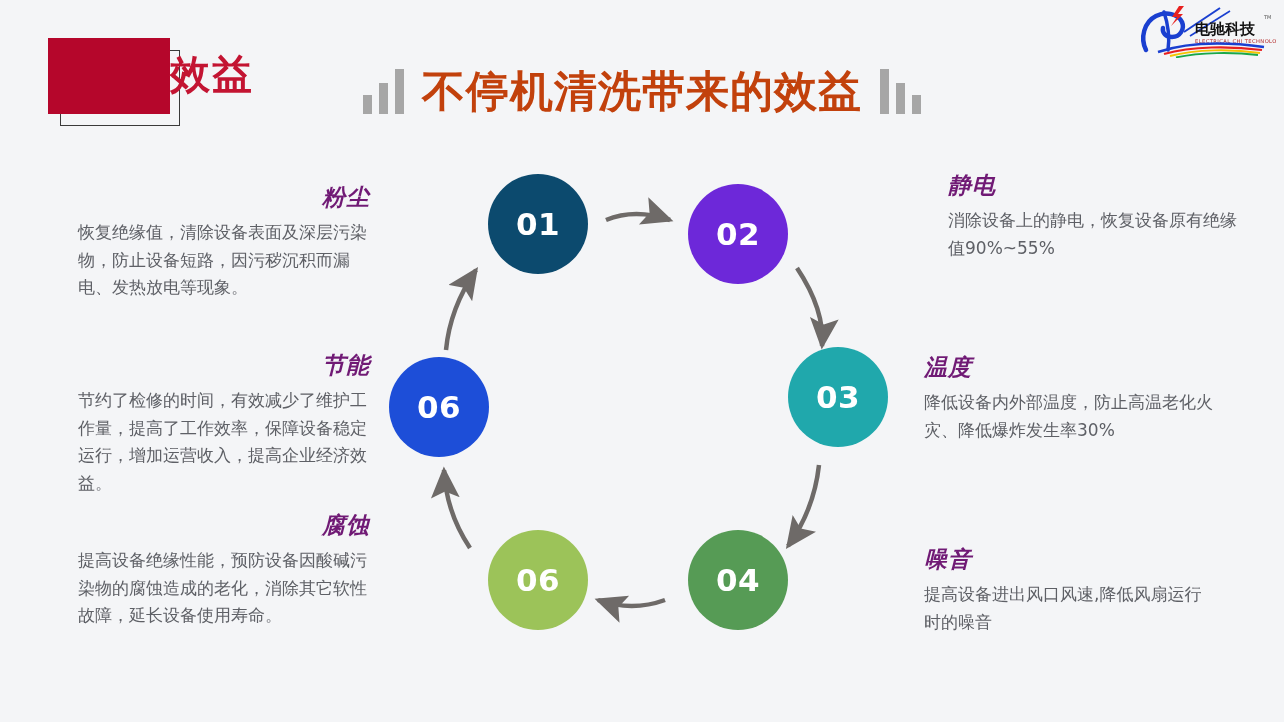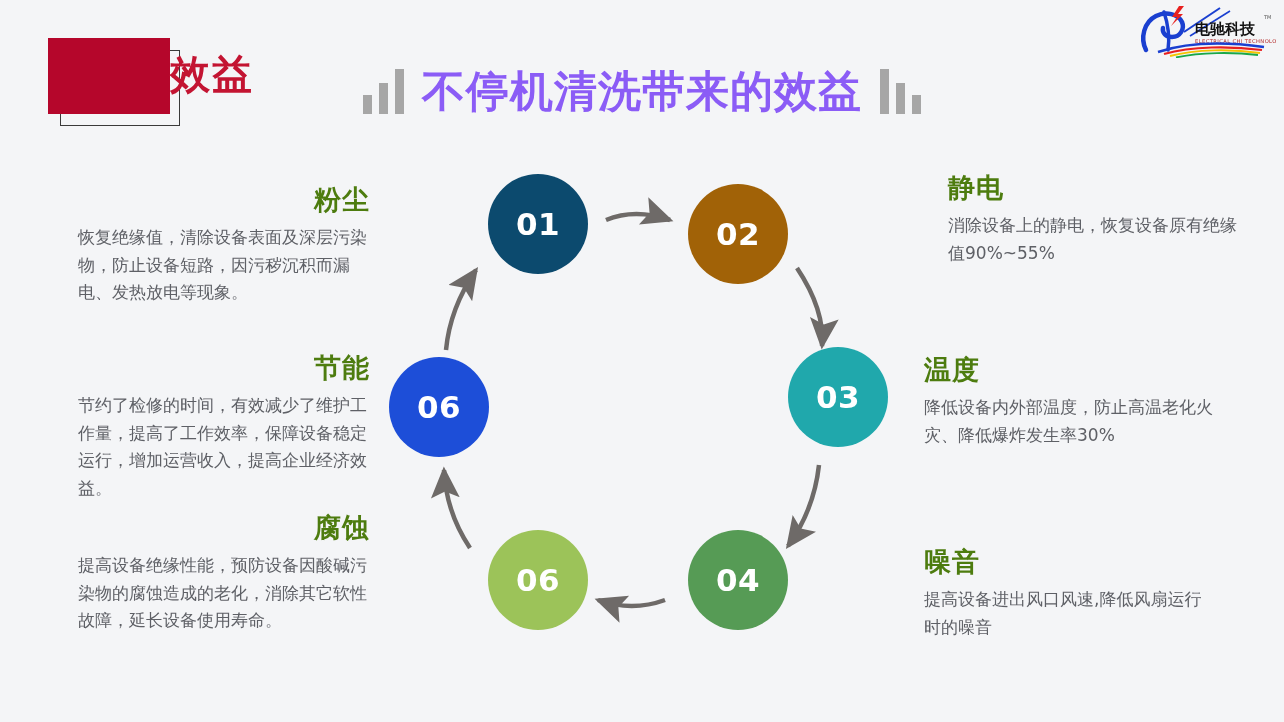--- a/index.html
+++ b/index.html
@@ -42,21 +42,21 @@
   }
   .bars { display: flex; align-items: flex-end; gap: 7px; height: 46px; }
   .bars span { display: block; width: 9px; background: #a6a6a6; }
   .bars.left span:nth-child(1) { height: 19px; }
   .bars.left span:nth-child(2) { height: 31px; }
   .bars.left span:nth-child(3) { height: 45px; }
   .bars.right span:nth-child(1) { height: 45px; }
   .bars.right span:nth-child(2) { height: 31px; }
   .bars.right span:nth-child(3) { height: 19px; }
   .main-title {
-    font-size: 43px; font-weight: 700; color: #8b5cf6;
+    font-size: 43px; font-weight: 700; color: #c2410c;
     letter-spacing: 1px; line-height: 1; padding-bottom: 1px;
     font-family: "DejaVu Sans", "Liberation Sans", sans-serif;
   }
 
   
   .logo { position: absolute; right: 8px; top: 2px; width: 138px; height: 56px; }
 
   
   .wheel { position: absolute; left: 370px; top: 160px; width: 530px; height: 500px; }
   .wheel svg { position: absolute; left: 0; top: 0; }
@@ -64,23 +64,24 @@
     position: absolute; width: 100px; height: 100px; border-radius: 50%;
     display: flex; align-items: center; justify-content: center;
     color: #ffffff; font-size: 31px; font-weight: 700;
     font-family: "DejaVu Sans", "Liberation Sans", sans-serif;
     letter-spacing: 0.5px;
   }
 
   
   .blk { position: absolute; width: 292px; }
   .blk .hd {
-    font-size: 27px; font-weight: 700; color: #4d7c0f; margin-bottom: 6px;
+    font-size: 23px; font-weight: 700; color: #701a75; margin-bottom: 6px;
     letter-spacing: 1px;
     font-family: "DejaVu Sans", "Liberation Sans", sans-serif;
+    font-style: italic;
   }
   .blk .bd {
     font-size: 17px; color: #5e6066; line-height: 1.62;
     font-family: "DejaVu Sans", "Liberation Sans", sans-serif;
   }
   .blk.left { text-align: left; left: 78px; }
   .blk.left .hd { text-align: right; }
   .blk.right { text-align: left; left: 924px; }
 </style>
 </head>
@@ -148,21 +149,21 @@
       <path d="M295 440 Q262 452 228 440" fill="none" stroke="#6e6a68" stroke-width="4.5" marker-end="url(#ah)"></path>
 
       <path d="M100 388 Q76 352 74 310" fill="none" stroke="#6e6a68" stroke-width="4.5" marker-end="url(#ah)"></path>
 
       <path d="M76 190 Q80 148 106 110" fill="none" stroke="#6e6a68" stroke-width="4.5" marker-end="url(#ah)"></path>
     </svg>
 
     <div class="node" style="left:118px; top:14px; background:#0c4a6e;">
       <span>01</span>
     </div>
-    <div class="node" style="left:318px; top:24px; background:#a16207;">
+    <div class="node" style="left:318px; top:24px; background:#6d28d9;">
       <span>02</span>
     </div>
     <div class="node" style="left:418px; top:187px; background:#20a8ac;">
       <span>03</span>
     </div>
     <div class="node" style="left:318px; top:370px; background:#569b55;">
       <span>04</span>
     </div>
     <div class="node" style="left:118px; top:370px; background:#9cc359;">
       <span>06</span>

